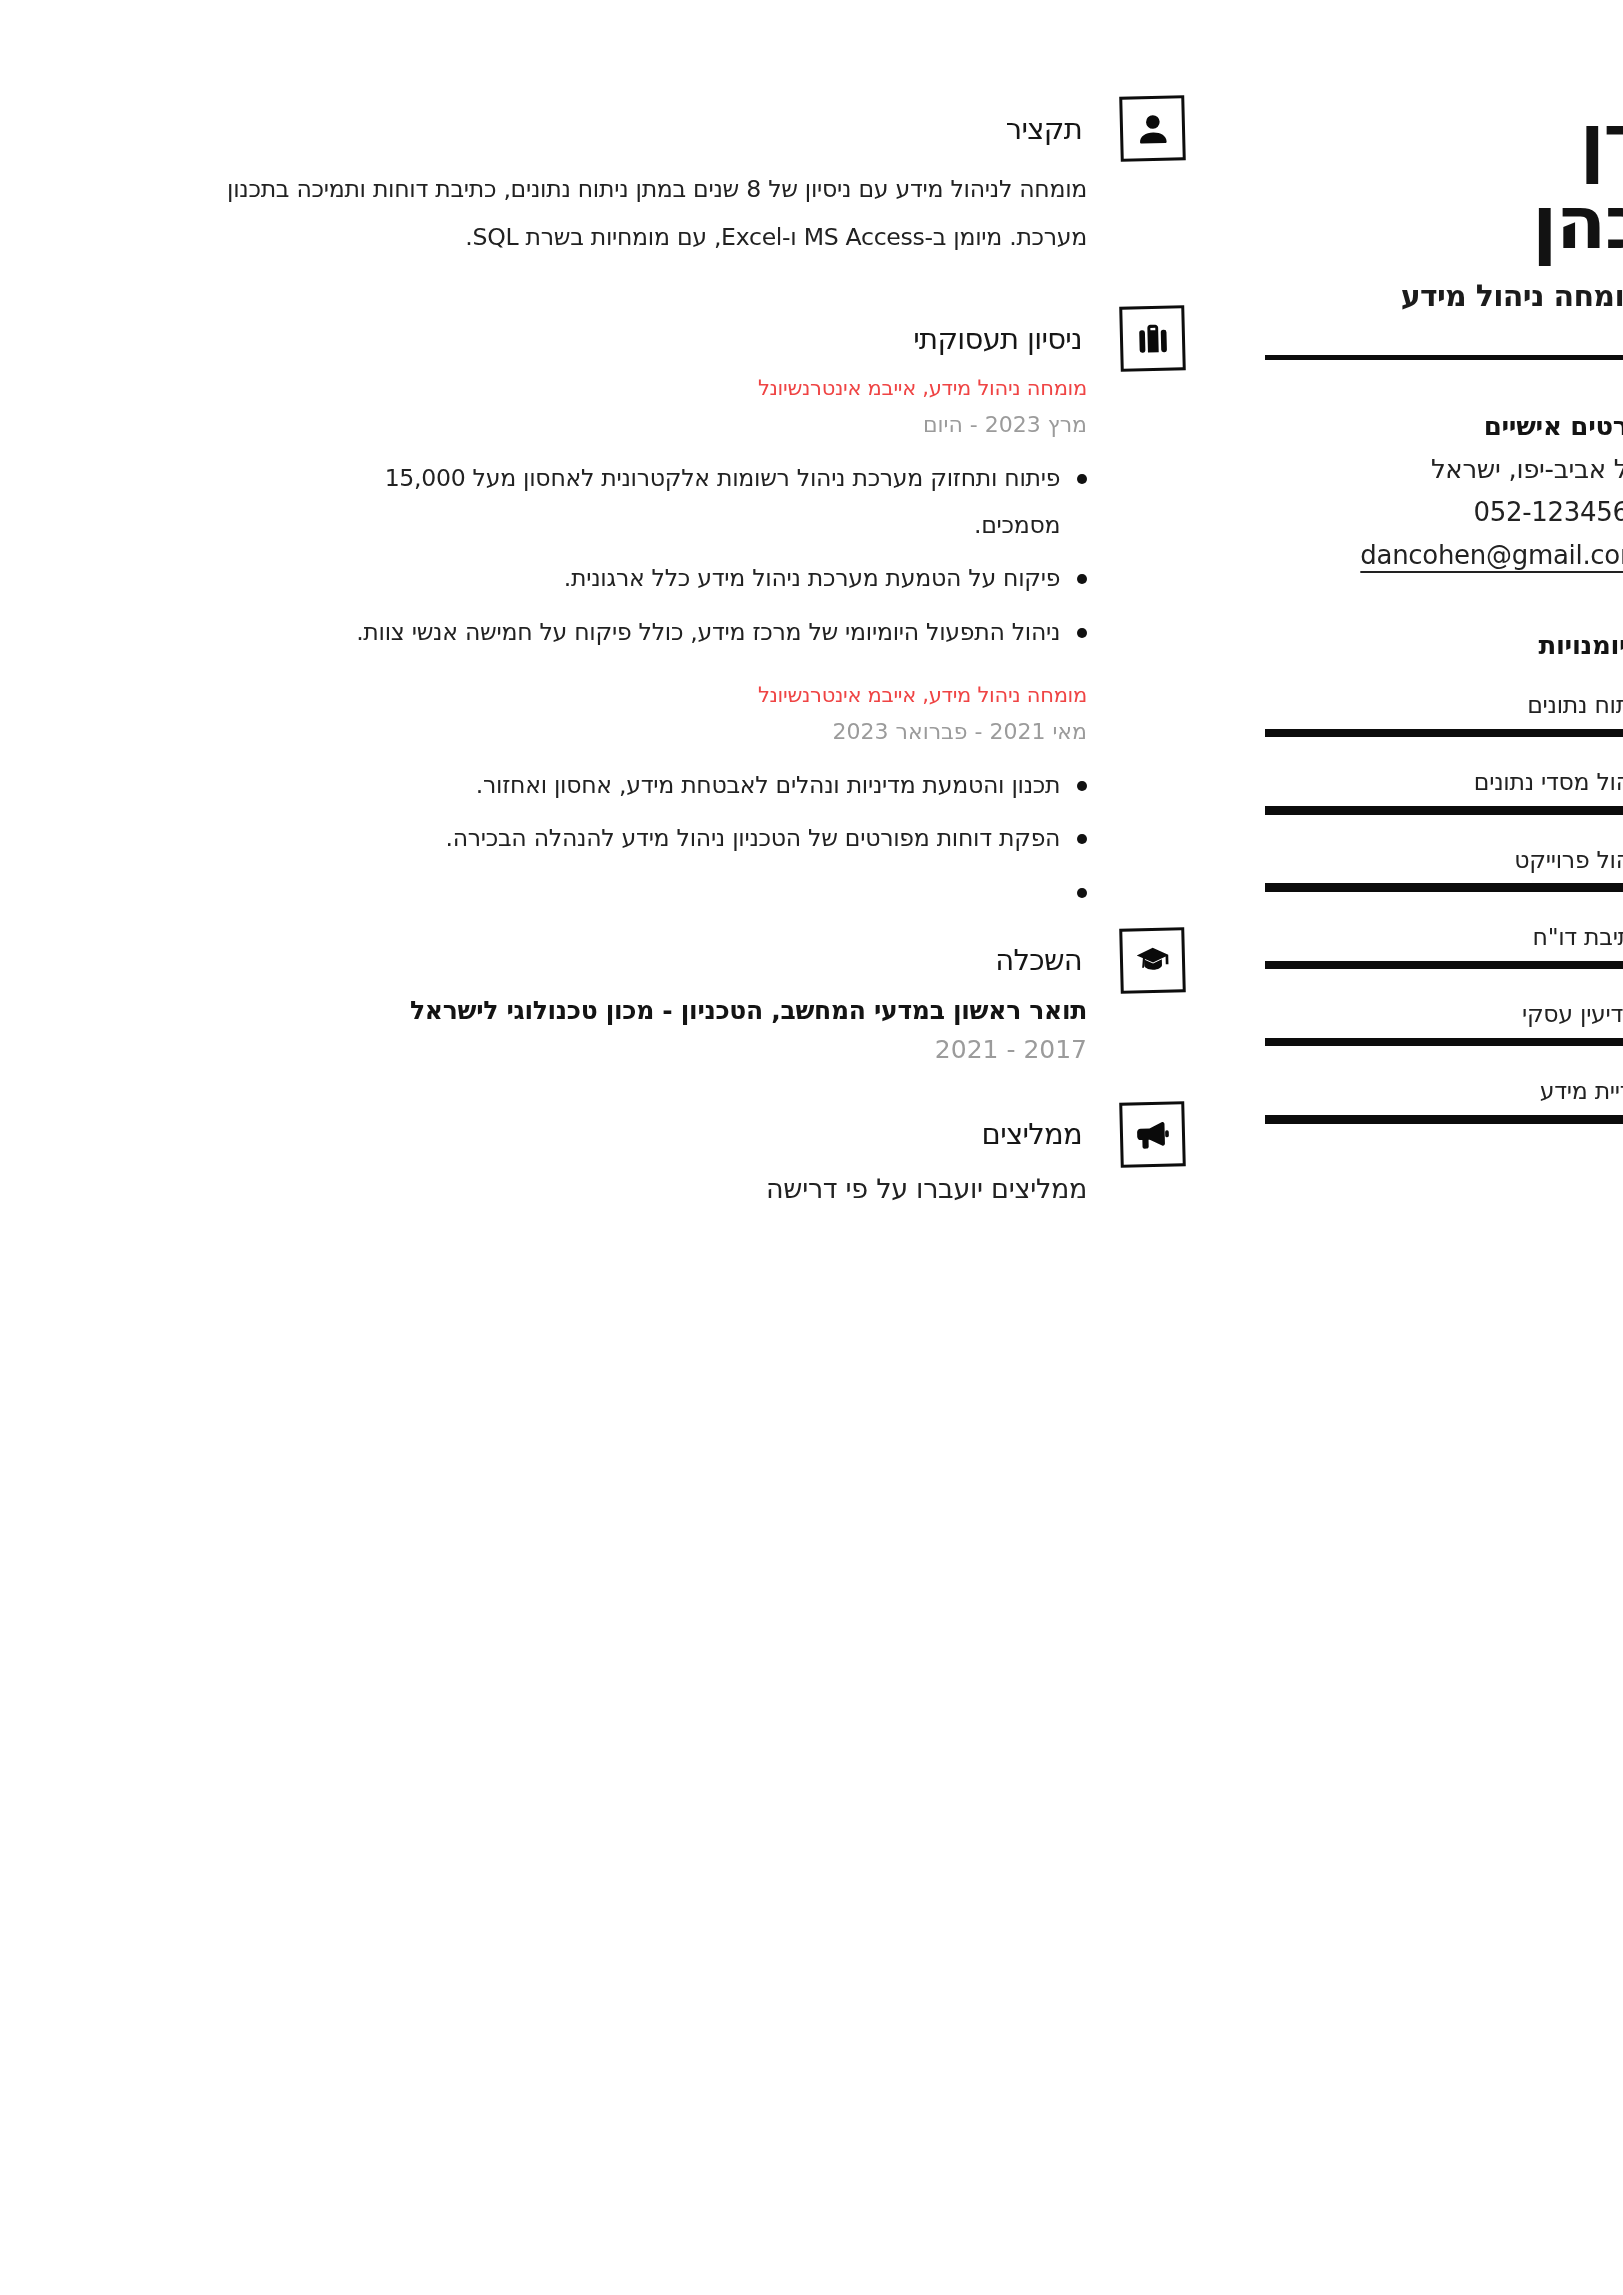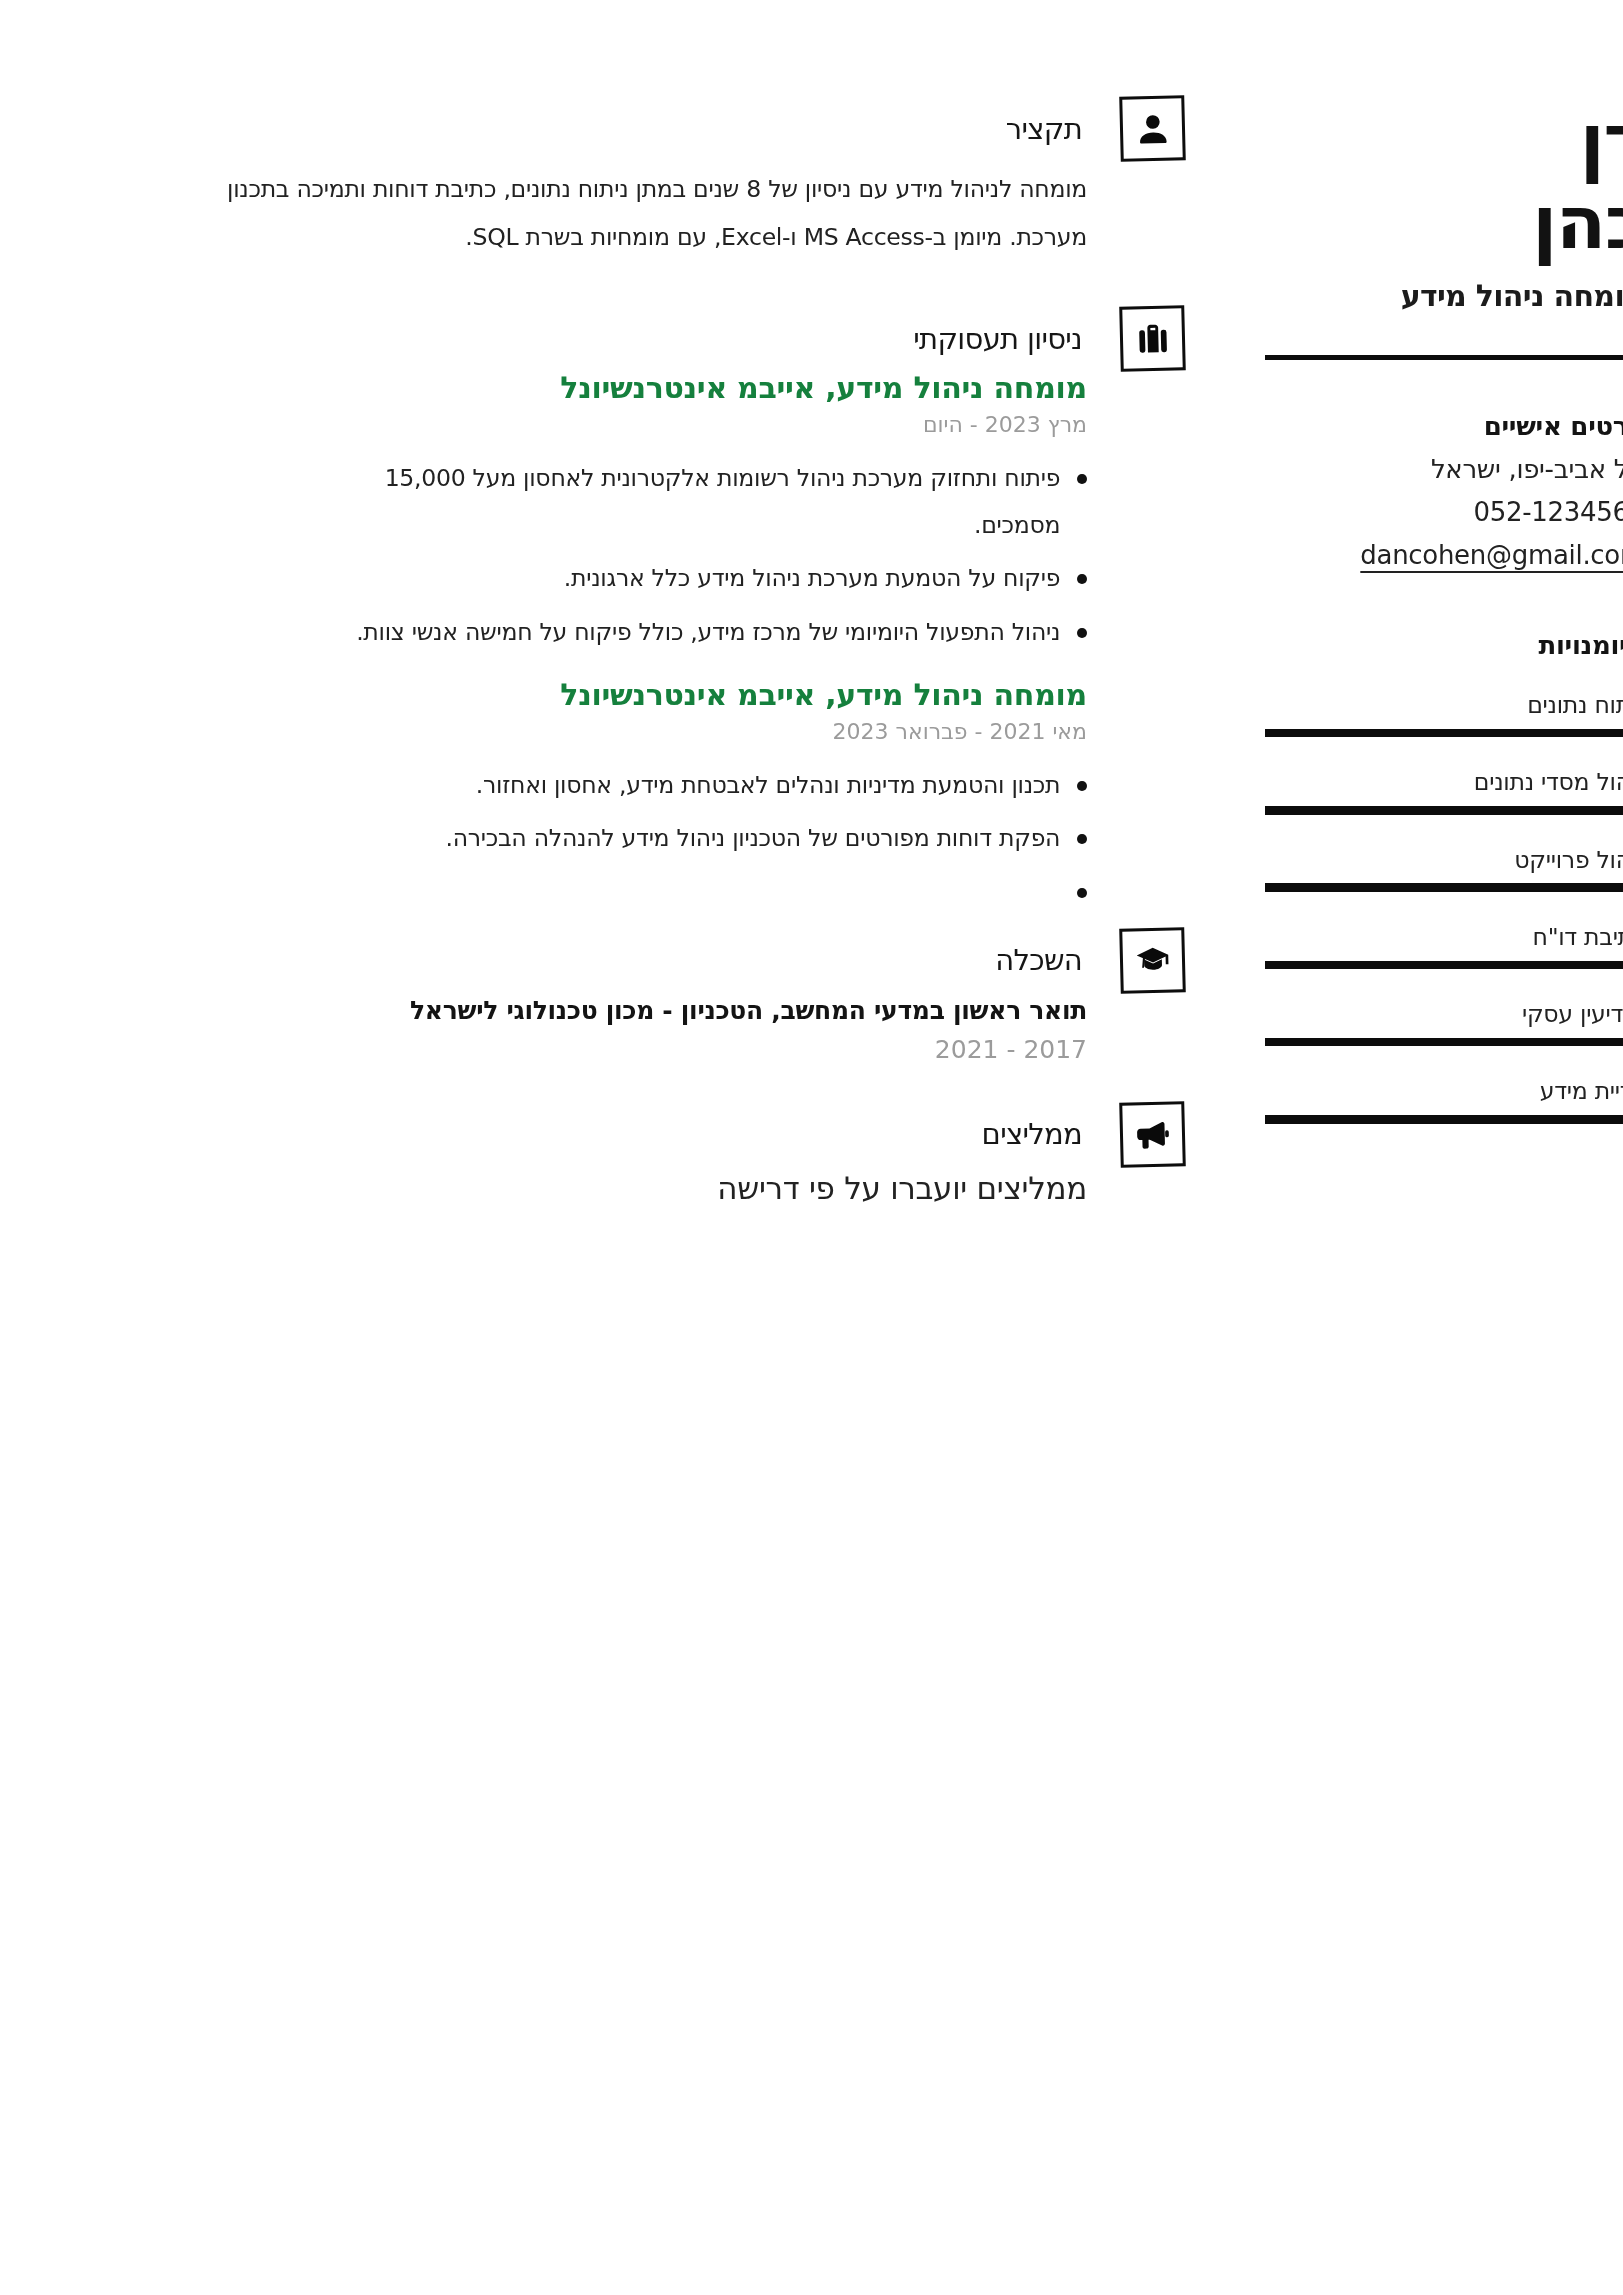--- a/index.html
+++ b/index.html
@@ -13,32 +13,32 @@
   .sec-head { display:flex; align-items:center; gap:38px; height:73px; }
   .icon-box { flex:0 0 auto; width:65px; height:65px; border:3.9px solid #0d0d0d; display:flex; align-items:center; justify-content:center; transform:rotate(-1.4deg); background:#ffffff; }
   .icon-box svg { width:38px; height:38px; fill:#0a0a0a; }
   .sec-title { font-size:29px; font-weight:400; color:#161616; letter-spacing:-0.7px; }
 
   .sec-body { margin-right:98px; }
   .summary-text { font-size:23.6px; line-height:48px; color:#222222; letter-spacing:-0.3px; max-width:923px; }
 
   .job { margin-top:-3.9px; }
   .job + .job { margin-top:22px; }
-  .job-title { font-size:30px; font-weight:700; color:#15803d; letter-spacing:-0.3px; line-height:34px; }
+  .job-title { font-size:21px; font-weight:400; color:#ef4444; letter-spacing:-0.3px; line-height:34px; }
   .job-dates { font-size:22px; color:#9b9b9b; line-height:29px; margin-top:5.2px; }
   .bullets { margin-top:15.7px; }
   .bullet-row { display:flex; gap:17px; margin-bottom:6.5px; }
   .dot { flex:0 0 auto; width:9.8px; height:9.8px; border-radius:50%; background:#111111; margin-top:19px; }
   .bullet-text { font-size:23.6px; line-height:47px; color:#222222; letter-spacing:-0.3px; max-width:766px; }
 
   .edu-sec { margin-top:26px; }
   .refs-sec { margin-top:34px; }
   .degree { font-size:25px; font-weight:700; color:#141414; letter-spacing:-0.3px; line-height:34px; margin-top:-2.6px; }
   .edu-dates { font-size:25px; color:#9b9b9b; line-height:29px; margin-top:6.5px; }
-  .refs-text { font-size:31px; line-height:39px; color:#222222; margin-top:-1.3px; letter-spacing:-0.3px; }
+  .refs-text { font-size:27px; line-height:39px; color:#222222; margin-top:-1.3px; letter-spacing:-0.3px; }
 
   
   .sidebar { position:absolute; top:100px; left:1163px; width:380px; direction:rtl; text-align:right; }
   .name { font-size:73px; font-weight:700; line-height:82px; color:#121212; letter-spacing:-1.3px; }
   .person-title { font-size:30px; font-weight:700; color:#1c1c1c; margin-top:14.4px; letter-spacing:-0.7px; }
   .divider { height:4.6px; background:#0c0c0c; margin-top:42px; width:100%; }
 
   .side-heading { font-size:26px; font-weight:700; color:#141414; letter-spacing:-0.3px; }
   .contact-heading { margin-top:51px; }
   .contact-item { font-size:26px; color:#222222; margin-top:13px; letter-spacing:-0.3px; }

